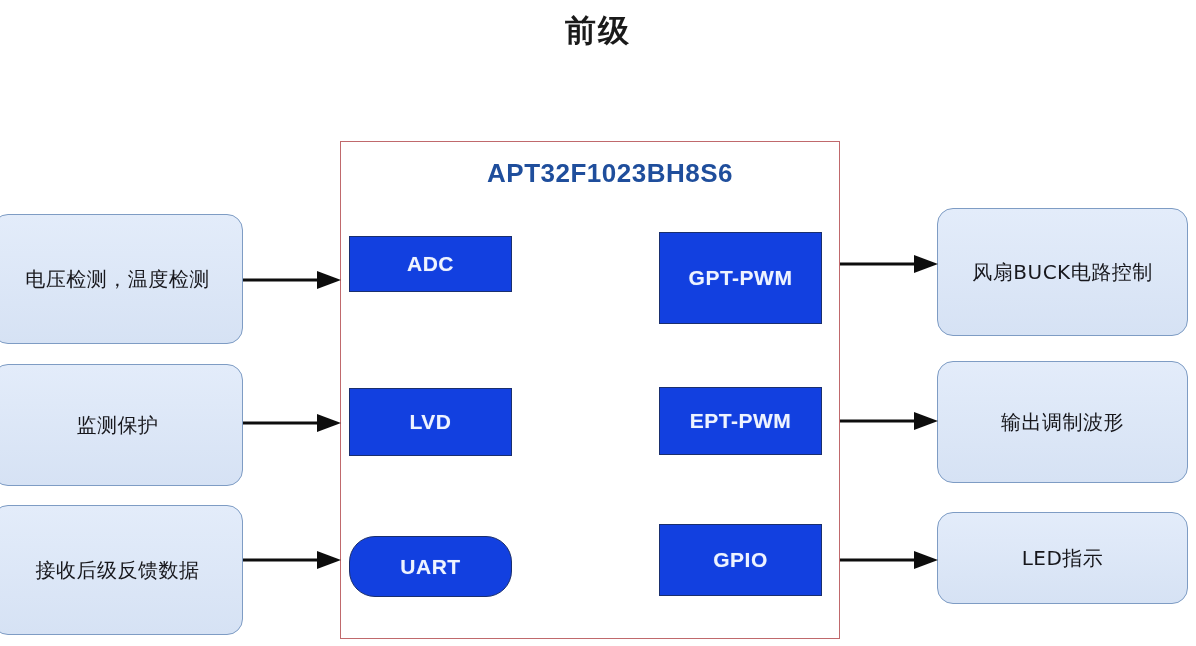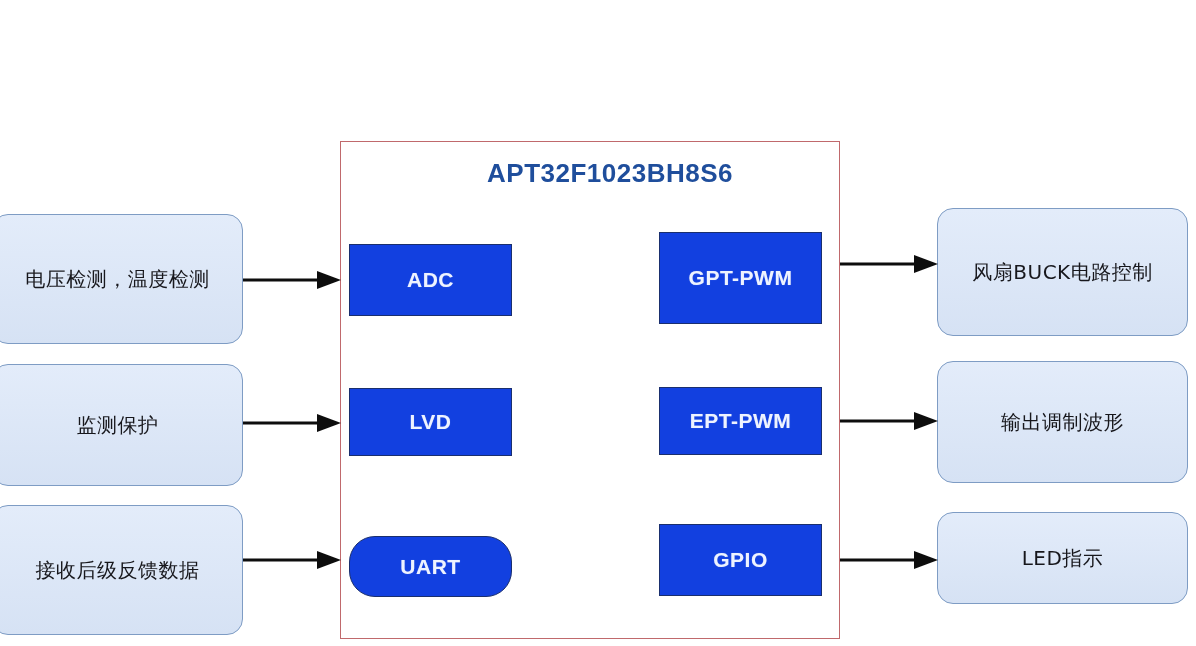--- a/index.html
+++ b/index.html
@@ -65,21 +65,21 @@
     font-size: 21px;
     font-weight: 700;
     display: flex;
     align-items: center;
     justify-content: center;
     box-sizing: border-box;
     font-family: "Liberation Sans", sans-serif;
     letter-spacing: 0.5px;
     text-shadow: 0 0 1px rgba(255,255,255,0.35);
   }
-  #periph-adc      { left: 349px; top: 244px; width: 163px; height: 72px; text-align: right; }
+  #periph-adc      { left: 349px; top: 236px; width: 163px; height: 56px; text-align: right; }
   #periph-lvd      { left: 349px; top: 388px; width: 163px; height: 68px; }
   #periph-uart     { left: 349px; top: 536px; width: 163px; height: 61px; border-radius: 26px; }
   #periph-gpt-pwm  { left: 659px; top: 232px; width: 163px; height: 92px; }
   #periph-ept-pwm  { left: 659px; top: 387px; width: 163px; height: 68px; }
   #periph-gpio     { left: 659px; top: 524px; width: 163px; height: 72px; }
 
   
   .sidebox {
     position: absolute;
     background: #dde7f7;
@@ -122,20 +122,21 @@
   #arrow-in-3  { left: 243px; top: 548px; width: 98px; }
   #arrow-out-1 { left: 840px; top: 252px; width: 98px; }
   #arrow-out-2 { left: 840px; top: 409px; width: 98px; }
   #arrow-out-3 { left: 840px; top: 548px; width: 98px; }
 </style>
 </head>
 <body>
 
 <div id="canvas">
 
+  <div id="diagram-title">前级</div>
 
   <div id="mcu-container"></div>
   <div id="mcu-title">APT32F1023BH8S6</div>
 
   <div class="periph" id="periph-adc">ADC</div>
   <div class="periph" id="periph-lvd">LVD</div>
   <div class="periph" id="periph-uart">UART</div>
   <div class="periph" id="periph-gpt-pwm">GPT-PWM</div>
   <div class="periph" id="periph-ept-pwm">EPT-PWM</div>
   <div class="periph" id="periph-gpio">GPIO</div>

